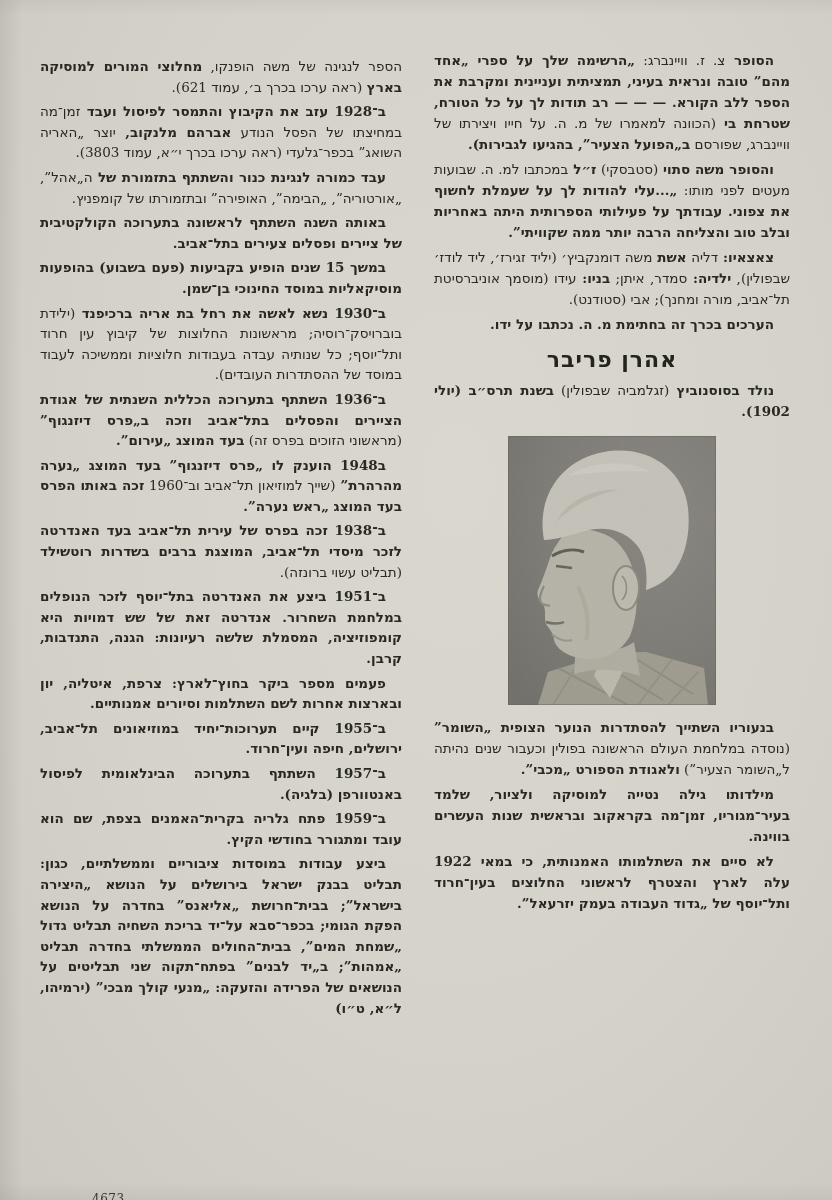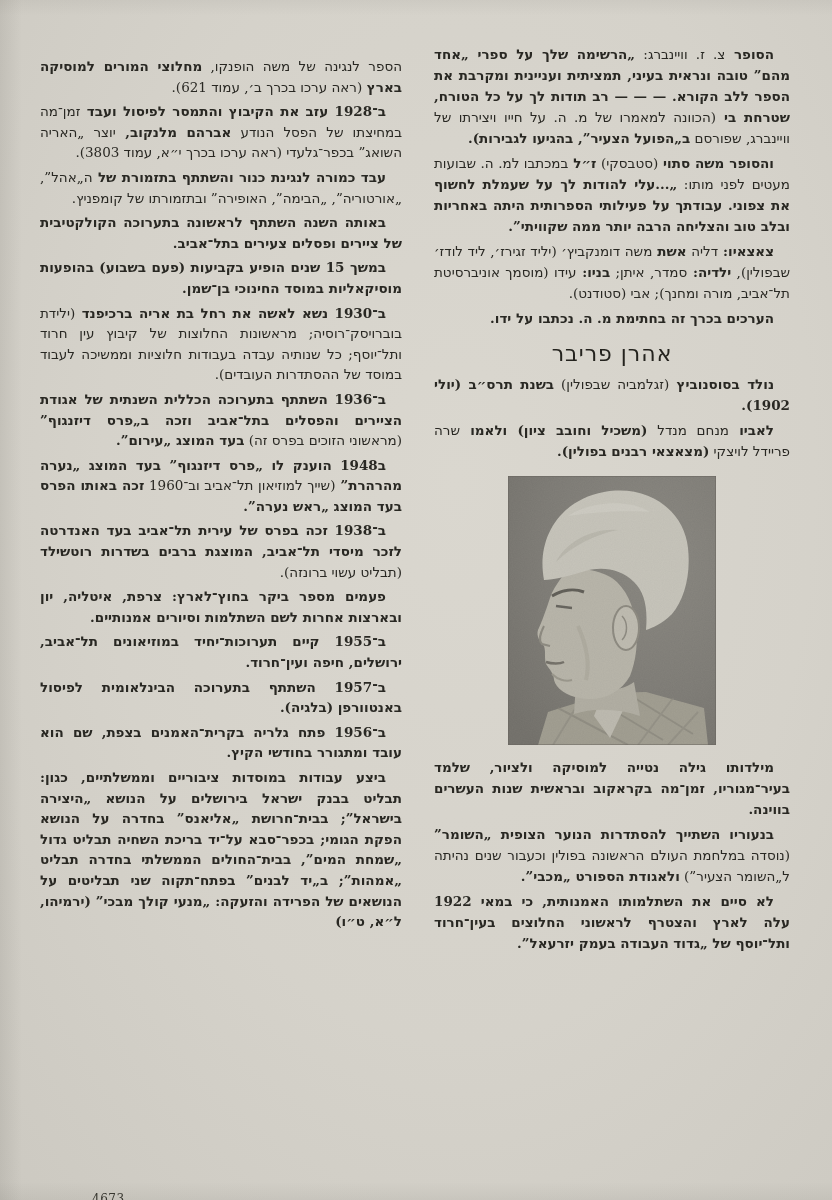--- a/index.html
+++ b/index.html
@@ -11,25 +11,25 @@
     color:#292823;
   }
   .edge-shade{position:absolute;inset:0;pointer-events:none;
     background:linear-gradient(90deg, rgba(70,68,62,.10) 0, rgba(70,68,62,0) 22px),
                linear-gradient(0deg, rgba(70,68,62,.07) 0, rgba(70,68,62,0) 18px),
                linear-gradient(180deg, rgba(70,68,62,.06) 0, rgba(70,68,62,0) 16px);}
   .col{position:absolute;direction:rtl;text-align:justify;}
   .col p{margin:4px;text-indent:16px;}
   .col p.noindent{text-indent:0;}
   .col-left{left:36px;top:52px;width:370px;font-size:13.5px;line-height:20.6px;}
-  .col-right{left:430px;top:40px;width:364px;font-size:13.5px;line-height:21px;}
+  .col-right{left:430px;top:46px;width:364px;font-size:13.5px;line-height:21px;}
   .b{font-weight:bold;}
   .r{font-weight:normal;}
   .entry-heading{
-    display:block;font-size:22px;font-weight:normal;text-align:center;
+    display:block;font-size:22px;font-weight:bold;text-align:center;
     margin:14px 0 10px;letter-spacing:1px;text-indent:0;color:#24231e;
   }
   .photo-wrap{width:208px;margin:14px auto 12px;}
   .photo-wrap svg{display:block;}
   .pagenum{position:absolute;left:92px;top:1192px;font-size:12px;letter-spacing:.5px;color:#37362f;}
 </style>
 </head>
 <body>
 
 <div class="page">
@@ -38,40 +38,40 @@
   <div class="col col-left" id="left-col">
       <p class="noindent"><span class="r">הספר לנגינה של משה הופנקו, </span><span class="b">מחלוצי המורים למוסיקה בארץ </span><span class="r">(ראה ערכו בכרך ב׳, עמוד 621).</span></p>
       <p><span class="b">ב־1928 עזב את הקיבוץ והתמסר לפיסול ועבד </span><span class="r">זמן־מה במחיצתו של הפסל הנודע </span><span class="b">אברהם מלנקוב, </span><span class="r">יוצר „האריה השואג” בכפר־גלעדי (ראה ערכו בכרך י״א, עמוד 3803).</span></p>
       <p><span class="b">עבד כמורה לנגינת כנור והשתתף בתזמורת של </span><span class="r">ה„אהל”, „אורטוריה”, „הבימה”, האופירה” ובתזמורתו של קומפניץ.</span></p>
       <p><span class="b">באותה השנה השתתף לראשונה בתערוכה הקולקטיבית של ציירים ופסלים צעירים בתל־אביב.</span></p>
       <p><span class="b">במשך 15 שנים הופיע בקביעות (פעם בשבוע) בהופעות מוסיקאליות במוסד החינוכי בן־שמן.</span></p>
       <p><span class="b">ב־1930 נשא לאשה את רחל בת אריה ברכיפנד </span><span class="r">(ילידת בוברויסק־רוסיה; מראשונות החלוצות של קיבוץ עין חרוד ותל־יוסף; כל שנותיה עבדה בעבודות חלוציות וממשיכה לעבוד במוסד של ההסתדרות העובדים).</span></p>
       <p><span class="b">ב־1936 השתתף בתערוכה הכללית השנתית של אגודת הציירים והפסלים בתל־אביב וזכה ב„פרס דיזנגוף” </span><span class="r">(מראשוני הזוכים בפרס זה) </span><span class="b">בעד המוצג „עירום”.</span></p>
       <p><span class="b">ב1948 הוענק לו „פרס דיזנגוף” בעד המוצג „נערה מהרהרת” </span><span class="r">(שייך למוזיאון תל־אביב וב־1960 </span><span class="b">זכה באותו הפרס בעד המוצג „ראש נערה”.</span></p>
       <p><span class="b">ב־1938 זכה בפרס של עירית תל־אביב בעד האנדרטה לזכר מיסדי תל־אביב, המוצגת ברבים בשדרות רוטשילד </span><span class="r">(תבליט עשוי ברונזה).</span></p>
+      <p><span class="b">ב־1951 ביצע את האנדרטה בתל־יוסף לזכר הנופלים במלחמת השחרור. אנדרטה זאת של שש דמויות היא קומפוזיציה, המסמלת שלשה רעיונות: הגנה, התנדבות, קרבן.</span></p>
       <p><span class="b">פעמים מספר ביקר בחוץ־לארץ: צרפת, איטליה, יון ובארצות אחרות לשם השתלמות וסיורים אמנותיים.</span></p>
       <p><span class="b">ב־1955 קיים תערוכות־יחיד במוזיאונים תל־אביב, ירושלים, חיפה ועין־חרוד.</span></p>
       <p><span class="b">ב־1957 השתתף בתערוכה הבינלאומית לפיסול באנטוורפן (בלגיה).</span></p>
-      <p><span class="b">ב־1956 פתח גלריה בקרית־האמנים בצפת, שם הוא עובד ומתגורר בחודשי הקיץ.</span></p>
+      <p><span class="b">ב־1959 פתח גלריה בקרית־האמנים בצפת, שם הוא עובד ומתגורר בחודשי הקיץ.</span></p>
       <p><span class="b">ביצע עבודות במוסדות ציבוריים וממשלתיים, כגון: תבליט בבנק ישראל בירושלים על הנושא „היצירה בישראל”; בבית־חרושת „אליאנס” בחדרה על הנושא הפקת הגומי; בכפר־סבא על־יד בריכת השחיה תבליט גדול „שמחת המים”, בבית־החולים הממשלתי בחדרה תבליט „אמהות”; ב„יד לבנים” בפתח־תקוה שני תבליטים על הנושאים של הפרידה והזעקה: „מנעי קולך מבכי” (ירמיהו, ל״א, ט״ו)</span></p>
     </div>
 
   <div class="col col-right">
     <div id="right-top">
         <p><span class="b">הסופר </span><span class="r">צ. ז. וויינברג: </span><span class="b">„הרשימה שלך על ספרי „אחד מהם” טובה ונראית בעיני, תמציתית ועניינית ומקרבת את הספר ללב הקורא. — — — רב תודות לך על כל הטורח, שטרחת בי </span><span class="r">(הכוונה למאמרו של מ. ה. על חייו ויצירתו של וויינברג, שפורסם </span><span class="b">ב„הפועל הצעיר”, בהגיעו לגבירות).</span></p>
         <p><span class="b">והסופר </span><span class="b">משה סתוי </span><span class="r">(סטבסקי) </span><span class="b">ז״ל </span><span class="r">במכתבו למ. ה. שבועות מעטים לפני מותו: </span><span class="b">„...עלי להודות לך על שעמלת לחשוף את צפוני. עבודתך על פעילותי הספרותית היתה באחריות ובלב טוב והצליחה הרבה יותר ממה שקוויתי”.</span></p>
         <p><span class="b">צאצאיו: </span><span class="r">דליה </span><span class="b">אשת </span><span class="r">משה דומנקביץ׳ (יליד זגירז׳, ליד לודז׳ שבפולין), </span><span class="b">ילדיה: </span><span class="r">סמדר, איתן; </span><span class="b">בניו: </span><span class="r">עידו (מוסמך אוניברסיטת תל־אביב, מורה ומחנך); אבי (סטודנט).</span></p>
         <p><span class="b">הערכים בכרך זה בחתימת מ. ה. נכתבו על ידו.</span></p>
       </div>
 
     <div class="entry-heading">אהרן פריבר</div>
 
     <div id="right-mid">
         <p><span class="b">נולד </span><span class="b">בסוסנוביץ </span><span class="r">(זגלמביה שבפולין) </span><span class="b">בשנת תרס״ב (יולי 1902).</span></p>
-        <p><span class="b">לאביו </span><span class="r">מנחם מנדל </span><span class="b">(משכיל וחובב ציון) </span><span class="b">ולאמו </span><span class="r">שרה פריידל לויצקי </span><span class="b">(מצאצאי רבנים בפולין).</span></p>
       </div>
 
     <div class="photo-wrap">
       <svg width="208" height="269" viewBox="0 0 208 269" xmlns="http://www.w3.org/2000/svg">
         <defs>
           <radialGradient id="bgGrad" cx="70%" cy="30%" r="90%">
             <stop offset="0%" stop-color="#8b8880"></stop>
             <stop offset="60%" stop-color="#7c7972"></stop>
             <stop offset="100%" stop-color="#6e6b64"></stop>
           </radialGradient>
@@ -120,20 +120,20 @@
         <path d="M114,140 C120,146 120,158 114,164" stroke="#8f8b7f" stroke-width="1.5" fill="none"></path>
 
         <path d="M70,150 C78,168 82,188 78,204" stroke="#b2ae9f" stroke-width="4" fill="none" opacity="0.6"></path>
 
         <rect x="0" y="0" width="208" height="269" filter="url(#grain)" opacity="0.25" fill="#777"></rect>
         <rect x="0" y="0" width="208" height="269" fill="none" stroke="#68655e" stroke-width="1"></rect>
       </svg>
     </div>
 
     <div id="right-bottom">
+        <p><span class="b">בנעוריו השתייך להסתדרות הנוער הצופית „השומר” </span><span class="r">(נוסדה במלחמת העולם הראשונה בפולין וכעבור שנים נהיתה ל„השומר הצעיר”) </span><span class="b">ולאגודת הספורט „מכבי”.</span></p>
         <p><span class="b">מילדותו גילה נטייה למוסיקה ולציור, שלמד בעיר־מגוריו, זמן־מה בקראקוב ובראשית שנות העשרים בווינה.</span></p>
-        <p><span class="b">בנעוריו השתייך להסתדרות הנוער הצופית „השומר” </span><span class="r">(נוסדה במלחמת העולם הראשונה בפולין וכעבור שנים נהיתה ל„השומר הצעיר”) </span><span class="b">ולאגודת הספורט „מכבי”.</span></p>
         <p><span class="b">לא סיים את השתלמותו האמנותית, כי במאי 1922 עלה לארץ והצטרף לראשוני החלוצים בעין־חרוד ותל־יוסף של „גדוד העבודה בעמק יזרעאל”.</span></p>
       </div>
   </div>
 
   <div class="pagenum">4673</div>
 </div>
 
 </body></html>

